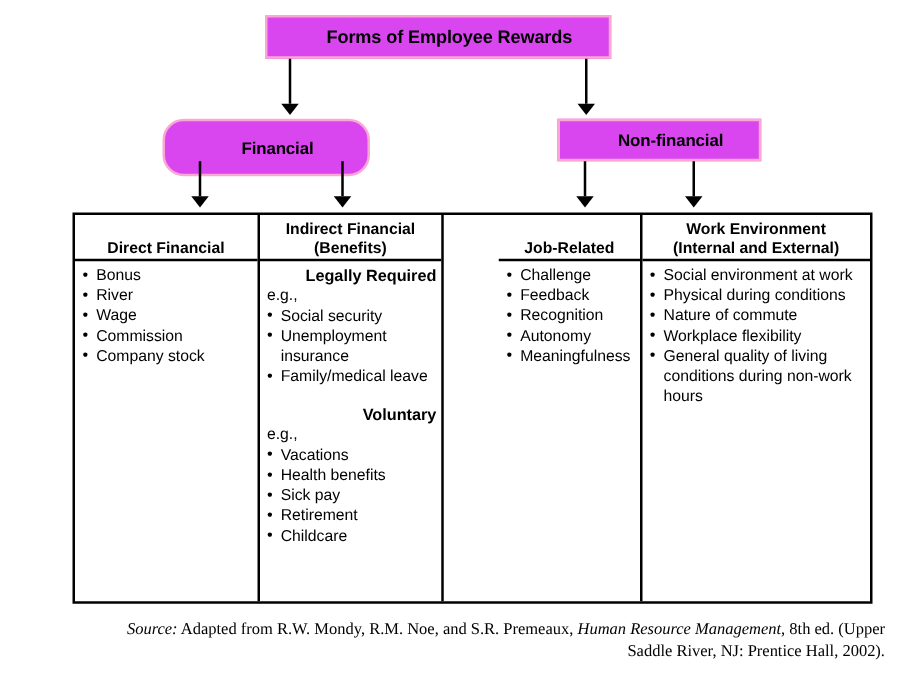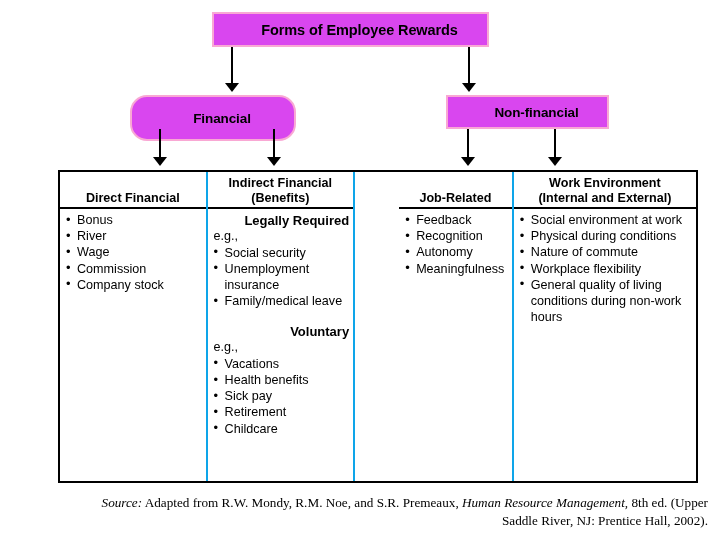--- a/index.html
+++ b/index.html
@@ -86,21 +86,21 @@
     top: 170px;
     width: 640px;
     height: 313px;
     border: 2px solid #000;
     box-sizing: border-box;
     display: flex;
     background: #fff;
   }
   .col {
     box-sizing: border-box;
-    border-right: 2px solid #0ea5e9;
+    border-right: 2px solid #000000;
     display: flex;
     flex-direction: column;
     height: 100%;
   }
   .col:last-child { border-right: none; }
 
   .col-direct      { width: 157px; }
   .col-indirect    { width: 157px; }
   .col-job         { width: 122px; margin-left: 44px; }
   .col-workenv     { width: 194px; }
@@ -252,20 +252,21 @@
         </ul>
       </div>
     </div>
 
     <div class="col col-job">
       <div class="col-head">
         <span class="hl">Job-Related</span>
       </div>
       <div class="col-body">
         <ul class="bullets">
+          <li>Challenge</li>
           <li>Feedback</li>
           <li>Recognition</li>
           <li>Autonomy</li>
           <li>Meaningfulness</li>
         </ul>
       </div>
     </div>
 
     <div class="col col-workenv">
       <div class="col-head">

